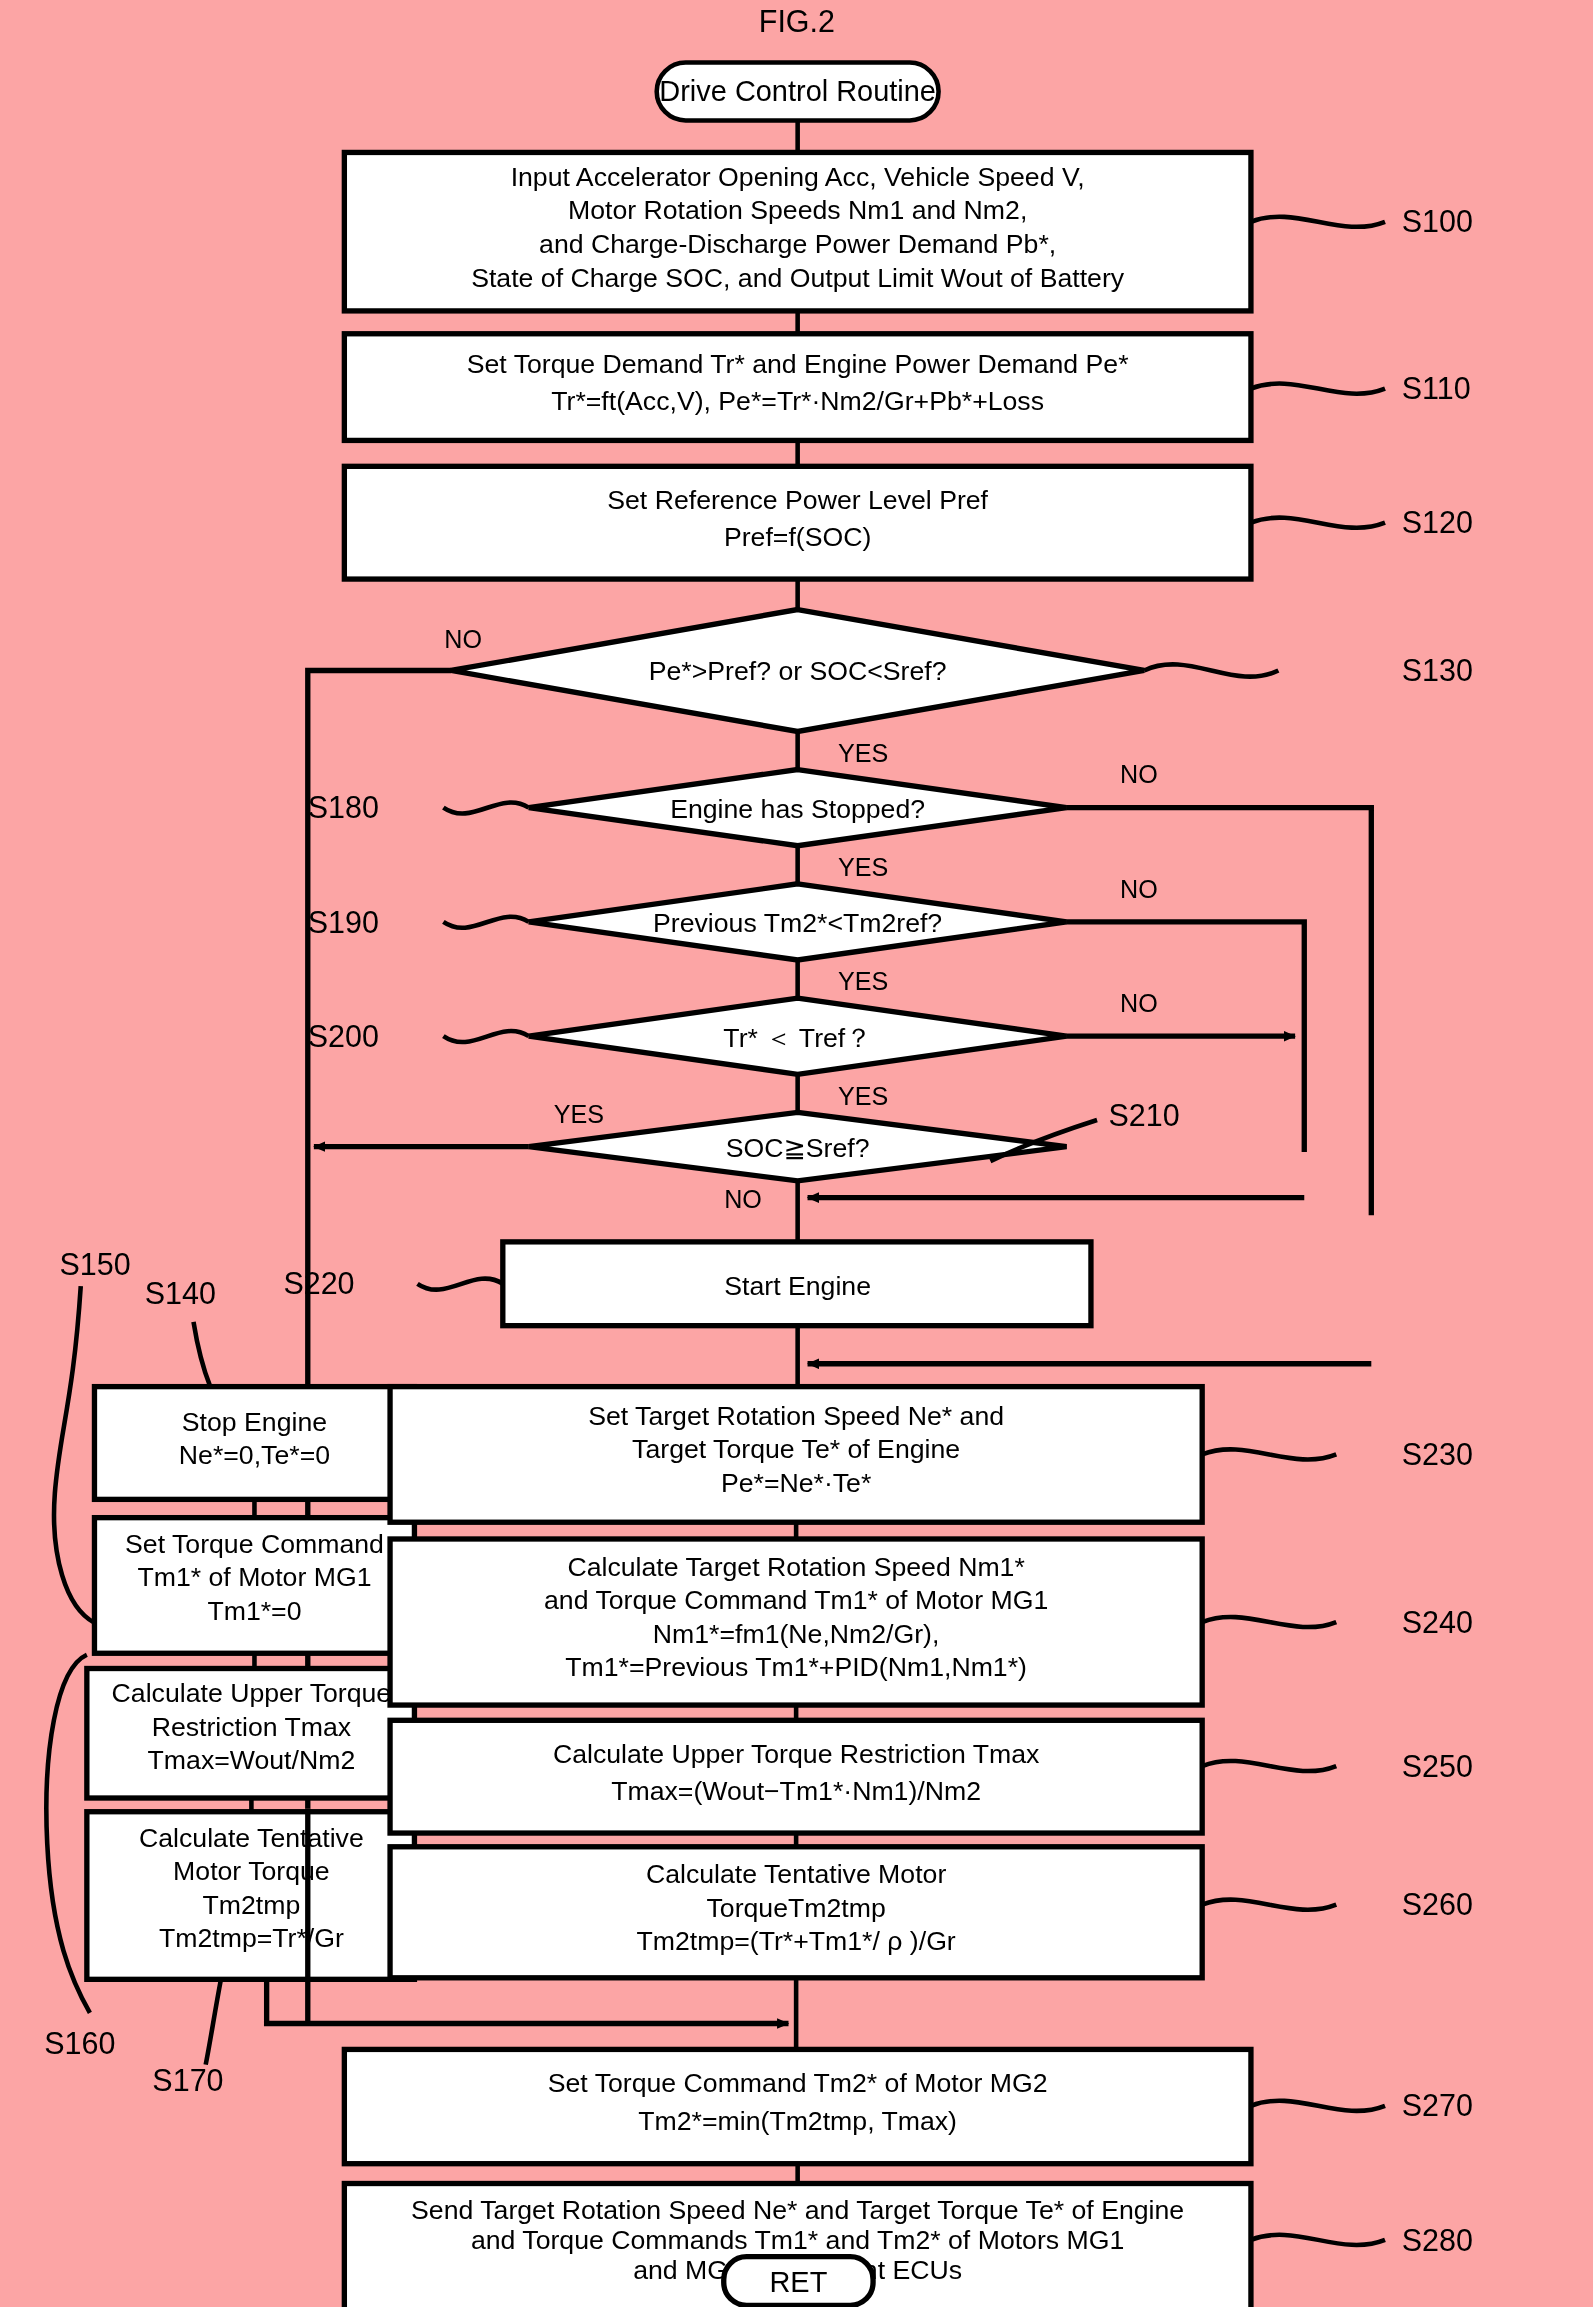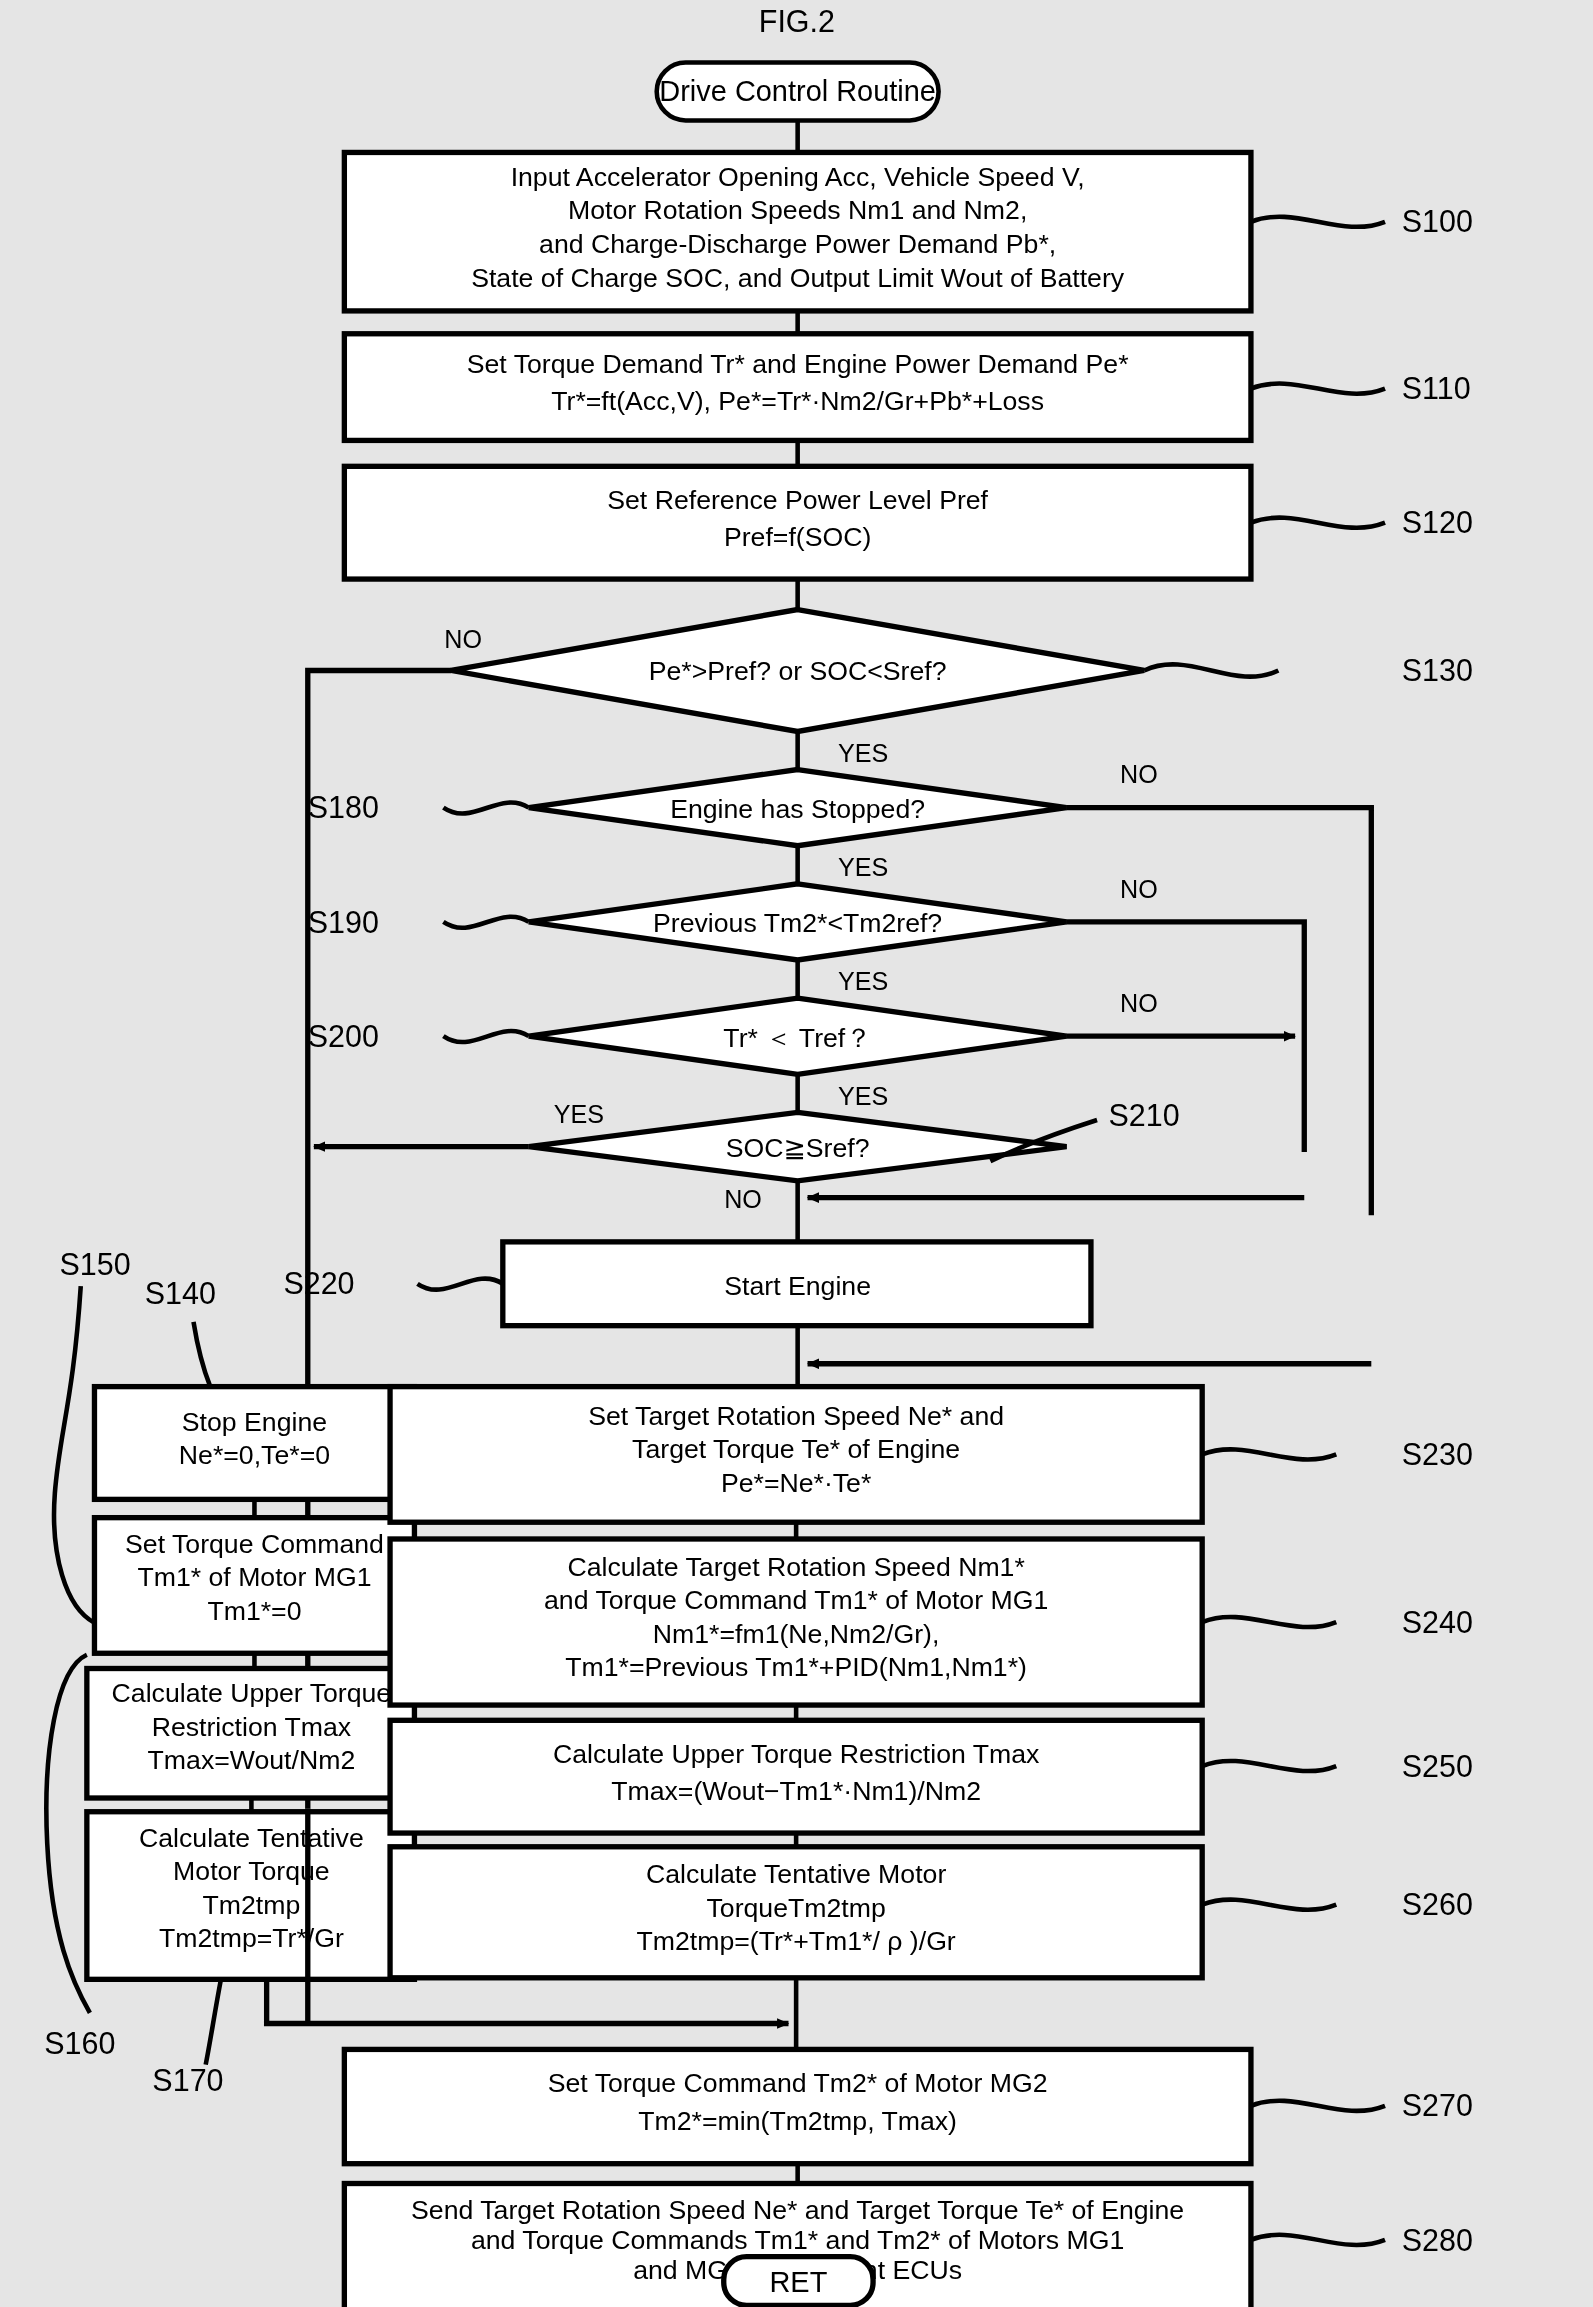--- a/index.html
+++ b/index.html
@@ -1,17 +1,17 @@
 <!DOCTYPE html>
 <html style="font-size:12.2px"><head>
 <meta charset="utf-8">
 <style>
   html,body{margin:0;padding:0;background:#fff;}
   body{width:1593px;height:2307px;font-family:"Liberation Sans",sans-serif;}
-  #sheet{position:relative;width:1593px;height:2307px;background:#e5e5e5;overflow:hidden;}
+  #sheet{position:relative;width:1593px;height:2307px;background:#fca5a5;overflow:hidden;}
   svg{position:absolute;left:0;top:0;}
   text{font-family:"Liberation Sans",sans-serif;fill:#000;}
   .fig{font-size:40px;}
   .node{font-size:35px;}
   .term{font-size:38px;}
   .ref{font-size:40px;}
   .yn{font-size:33px;}
 </style>
 </head>
 <body>

